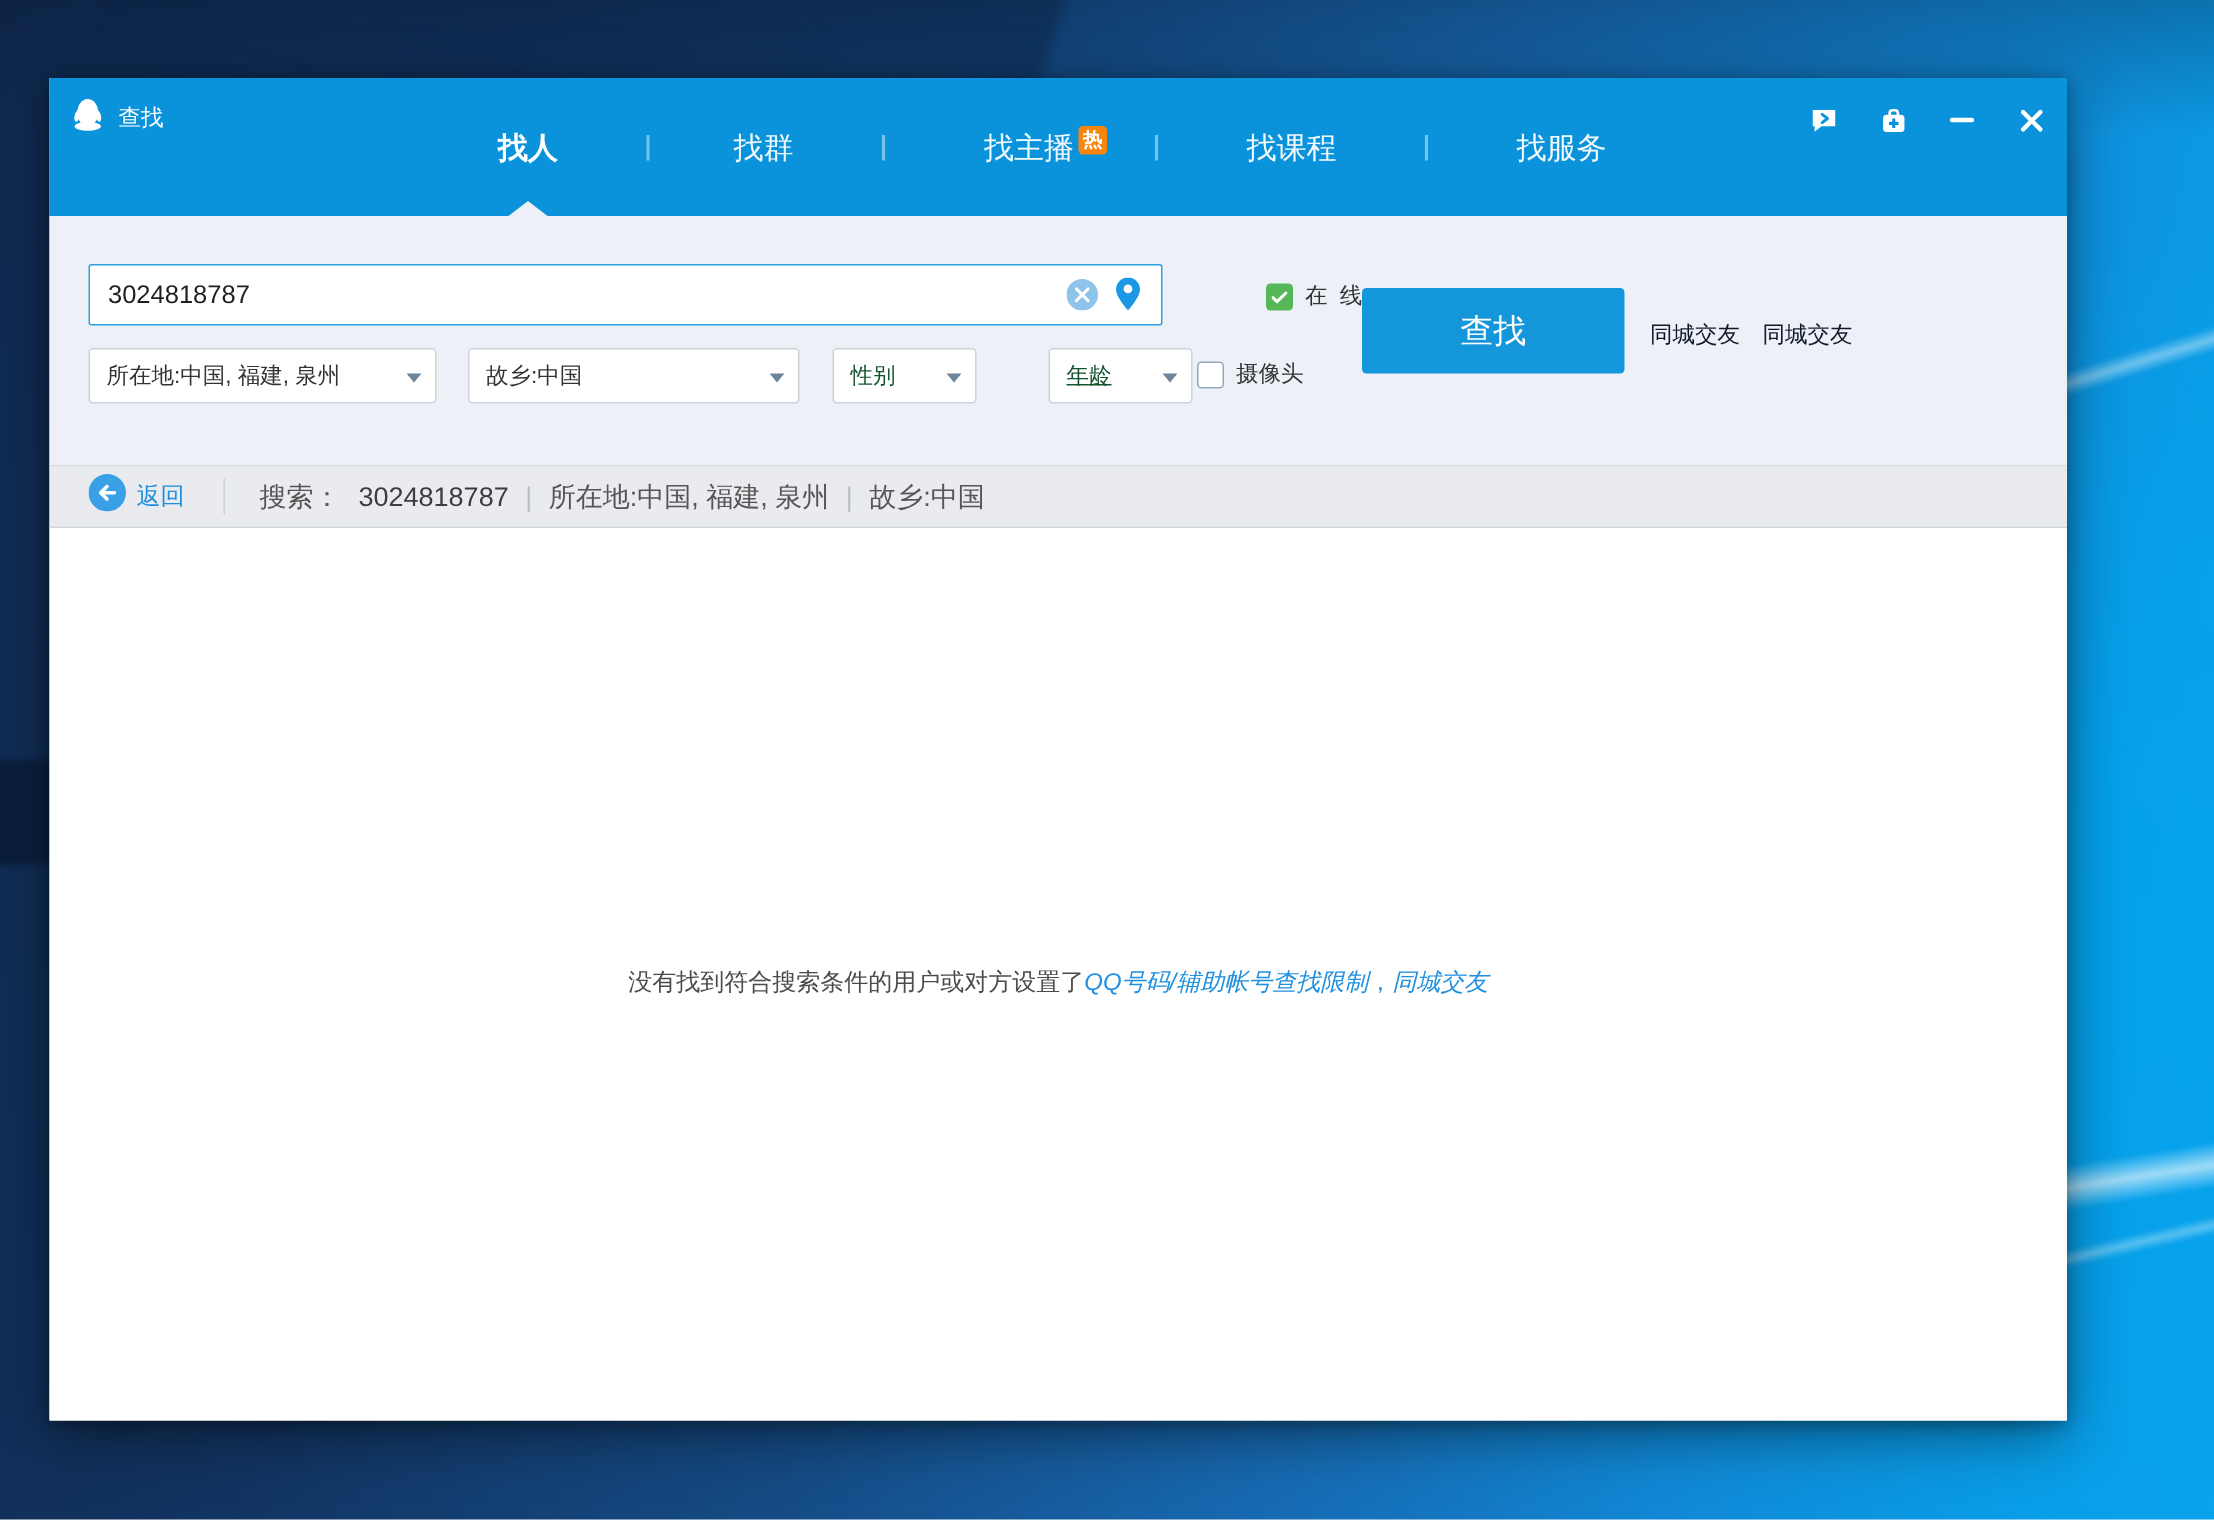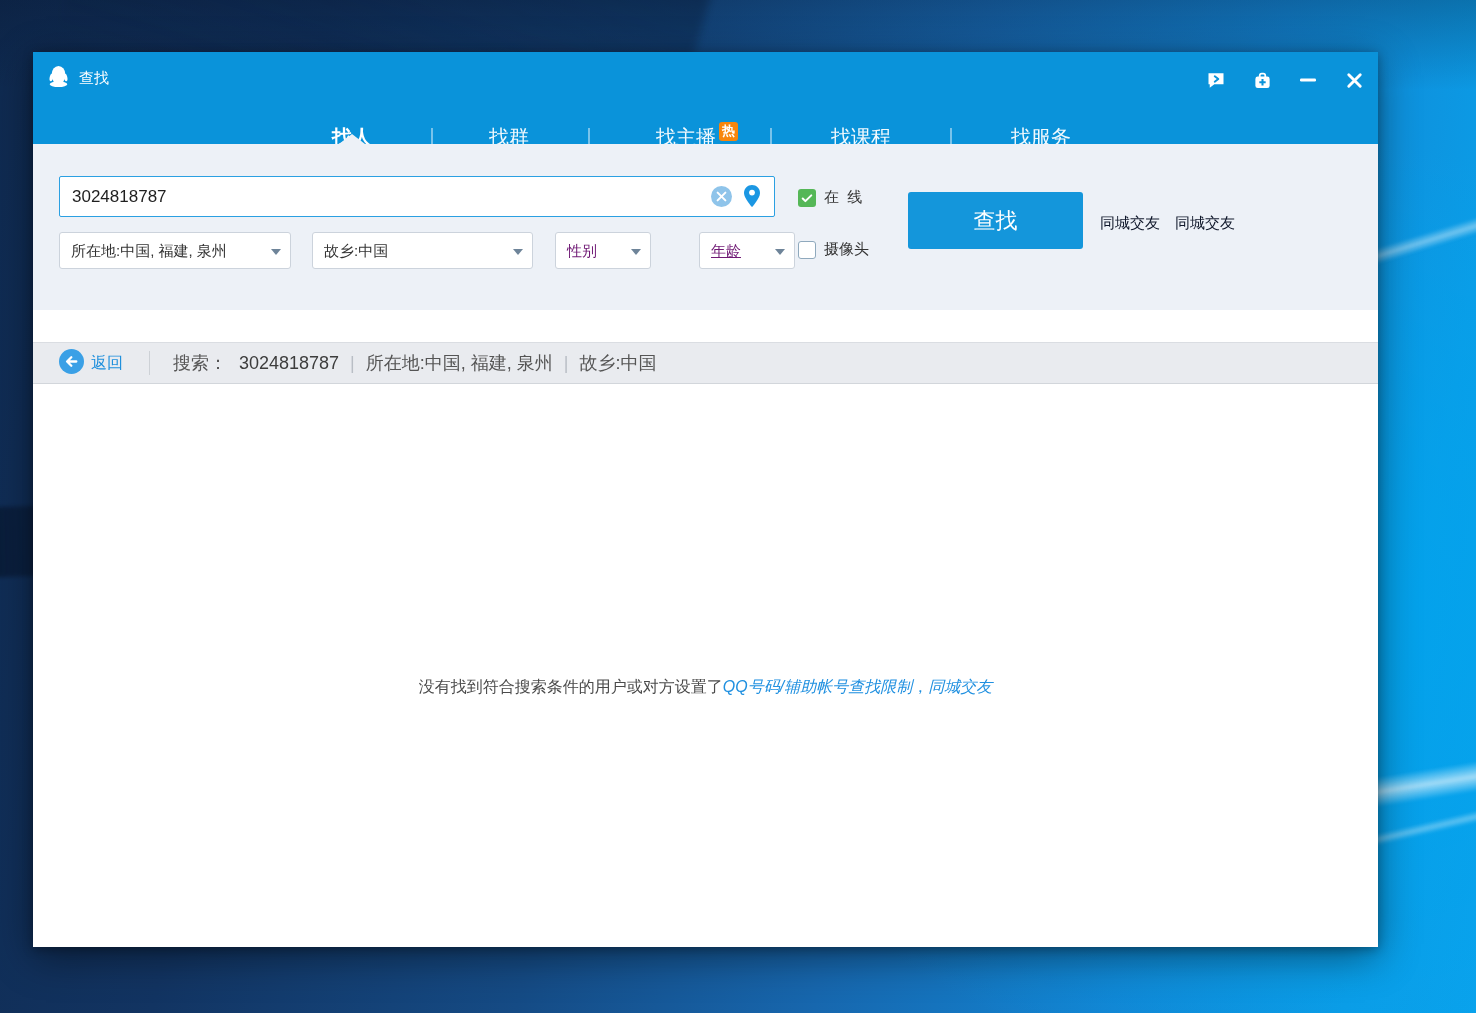--- a/index.html
+++ b/index.html
@@ -27,21 +27,21 @@
   
   .window{position:absolute;left:33px;top:52px;width:1345px;height:895px;background:#fff;
     box-shadow:0 10px 38px rgba(0,0,0,.45),0 2px 10px rgba(0,0,0,.30);display:flex;flex-direction:column;justify-content:center;}
 
   
   .titlebar{position:relative;height:92px;background:#0a93da;flex:0 0 auto;}
   .title-left{position:absolute;left:14px;top:12px;display:flex;align-items:center;gap:9px;}
   .title-text{color:#fff;font-size:15px;}
   .tb-icons{position:absolute;right:14px;top:18px;display:flex;align-items:center;gap:26px;}
   .tb-btn{width:20px;height:20px;display:flex;align-items:center;justify-content:center;cursor:pointer;}
-  .tabs{position:absolute;left:0;right:0;top:26px;height:54px;margin-top:38px;}
+  .tabs{position:absolute;left:0;right:0;top:26px;height:54px;}
   .tab{position:absolute;top:0;height:42px;line-height:42px;transform:translateX(-50%);
     color:rgba(255,255,255,.95);font-size:20px;cursor:pointer;white-space:nowrap;display:flex;align-items:center;}
   .tab.active{font-weight:bold;color:#fff;}
   .tab-div{position:absolute;top:12px;width:2px;height:17px;background:rgba(255,255,255,.45);transform:translateX(-50%);}
   .hot-badge{display:inline-block;margin-left:3px;margin-top:-12px;background:#f8860c;color:#fff;
     font-size:13px;font-weight:bold;line-height:18px;width:19px;height:19px;text-align:center;border-radius:3px;}
   .notch{position:absolute;left:319px;bottom:0;transform:translateX(-50%);width:0;height:0;
     border-left:13px solid transparent;border-right:13px solid transparent;border-bottom:10px solid #edf1f7;}
 
   
@@ -49,40 +49,40 @@
   .input-wrap{position:absolute;left:26px;top:32px;width:716px;height:41px;background:#fff;
     border:1px solid #2ba0e2;border-radius:2px;}
   .input-wrap input{position:absolute;left:0;top:0;width:640px;height:39px;border:none;outline:none;
     padding:0 0 0 12px;font-size:17px;color:#1f1f1f;font-family:inherit;background:transparent;}
   .clear-btn{position:absolute;right:42px;top:9px;width:21px;height:21px;cursor:pointer;}
   .pin-btn{position:absolute;right:14px;top:8px;width:16px;height:22px;cursor:pointer;}
   .dd{position:absolute;top:88px;height:37px;background:#fff;border:1px solid #ccd3dc;border-radius:3px;
     font-size:15px;color:#333;line-height:35px;padding:0 24px 0 11px;cursor:pointer;overflow:hidden;white-space:nowrap;}
   .dd .caret{position:absolute;right:9px;top:16px;width:0;height:0;
     border-left:5px solid transparent;border-right:5px solid transparent;border-top:6px solid #6e8499;}
-  .dd.placeholder{color:#701a75;}
+  .dd.placeholder{color:#14532d;}
   .dd1{left:26px;width:232px;padding-right:18px;}
   .dd2{left:279px;width:221px;}
   .dd3{left:522px;width:96px;}
   .dd4{left:666px;width:96px;text-decoration:underline;}
   .cb{position:absolute;left:765px;display:flex;align-items:center;gap:8px;cursor:pointer;
     font-size:15px;color:#333;}
-  .cb-online{top:44px;letter-spacing:2px;}
+  .cb-online{top:44px;letter-spacing:2px;margin-left:46px;}
   .cb-camera{top:96px;}
   .cb .box{width:18px;height:18px;border-radius:3px;flex:0 0 auto;display:flex;align-items:center;justify-content:center;}
   .box-checked{background:#55b757;}
   .box-empty{background:#fff;border:1px solid #8fa9bd;}
   .search-btn{position:absolute;left:875px;top:48px;width:175px;height:57px;background:#1496db;border:none;
     border-radius:3px;color:#fff;font-size:22px;font-family:inherit;cursor:pointer;}
   .city-links{position:absolute;left:1067px;top:70px;display:flex;gap:15px;font-size:15px;color:#9aa0a6;}
   .city-links a{color:#0f172a;text-decoration:none;cursor:pointer;}
 
   
   .resultbar{height:42px;background:#e9ebef;border-top:1px solid #dadde2;border-bottom:1px solid #d2d6db;
-    display:flex;align-items:center;flex:0 0 auto;margin-top:32px;}
+    display:flex;align-items:center;flex:0 0 auto;}
   .back{margin-left:26px;display:flex;align-items:center;gap:7px;cursor:pointer;}
   .back-label{color:#1e8fdc;font-size:16px;}
   .vdiv{width:1px;height:24px;background:#cdd1d6;margin-left:26px;}
   .summary{margin-left:23px;font-size:18px;color:#555;display:flex;align-items:center;}
   .summary .q{color:#3d3d3d;margin-left:12px;}
   .summary .sep{color:#b9bec5;padding:0 11px;}
 
   
   .content{flex:1 1 auto;background:#fff;}
   .empty-msg{padding-top:293px;text-align:center;font-size:16px;color:#4b4b4b;}

